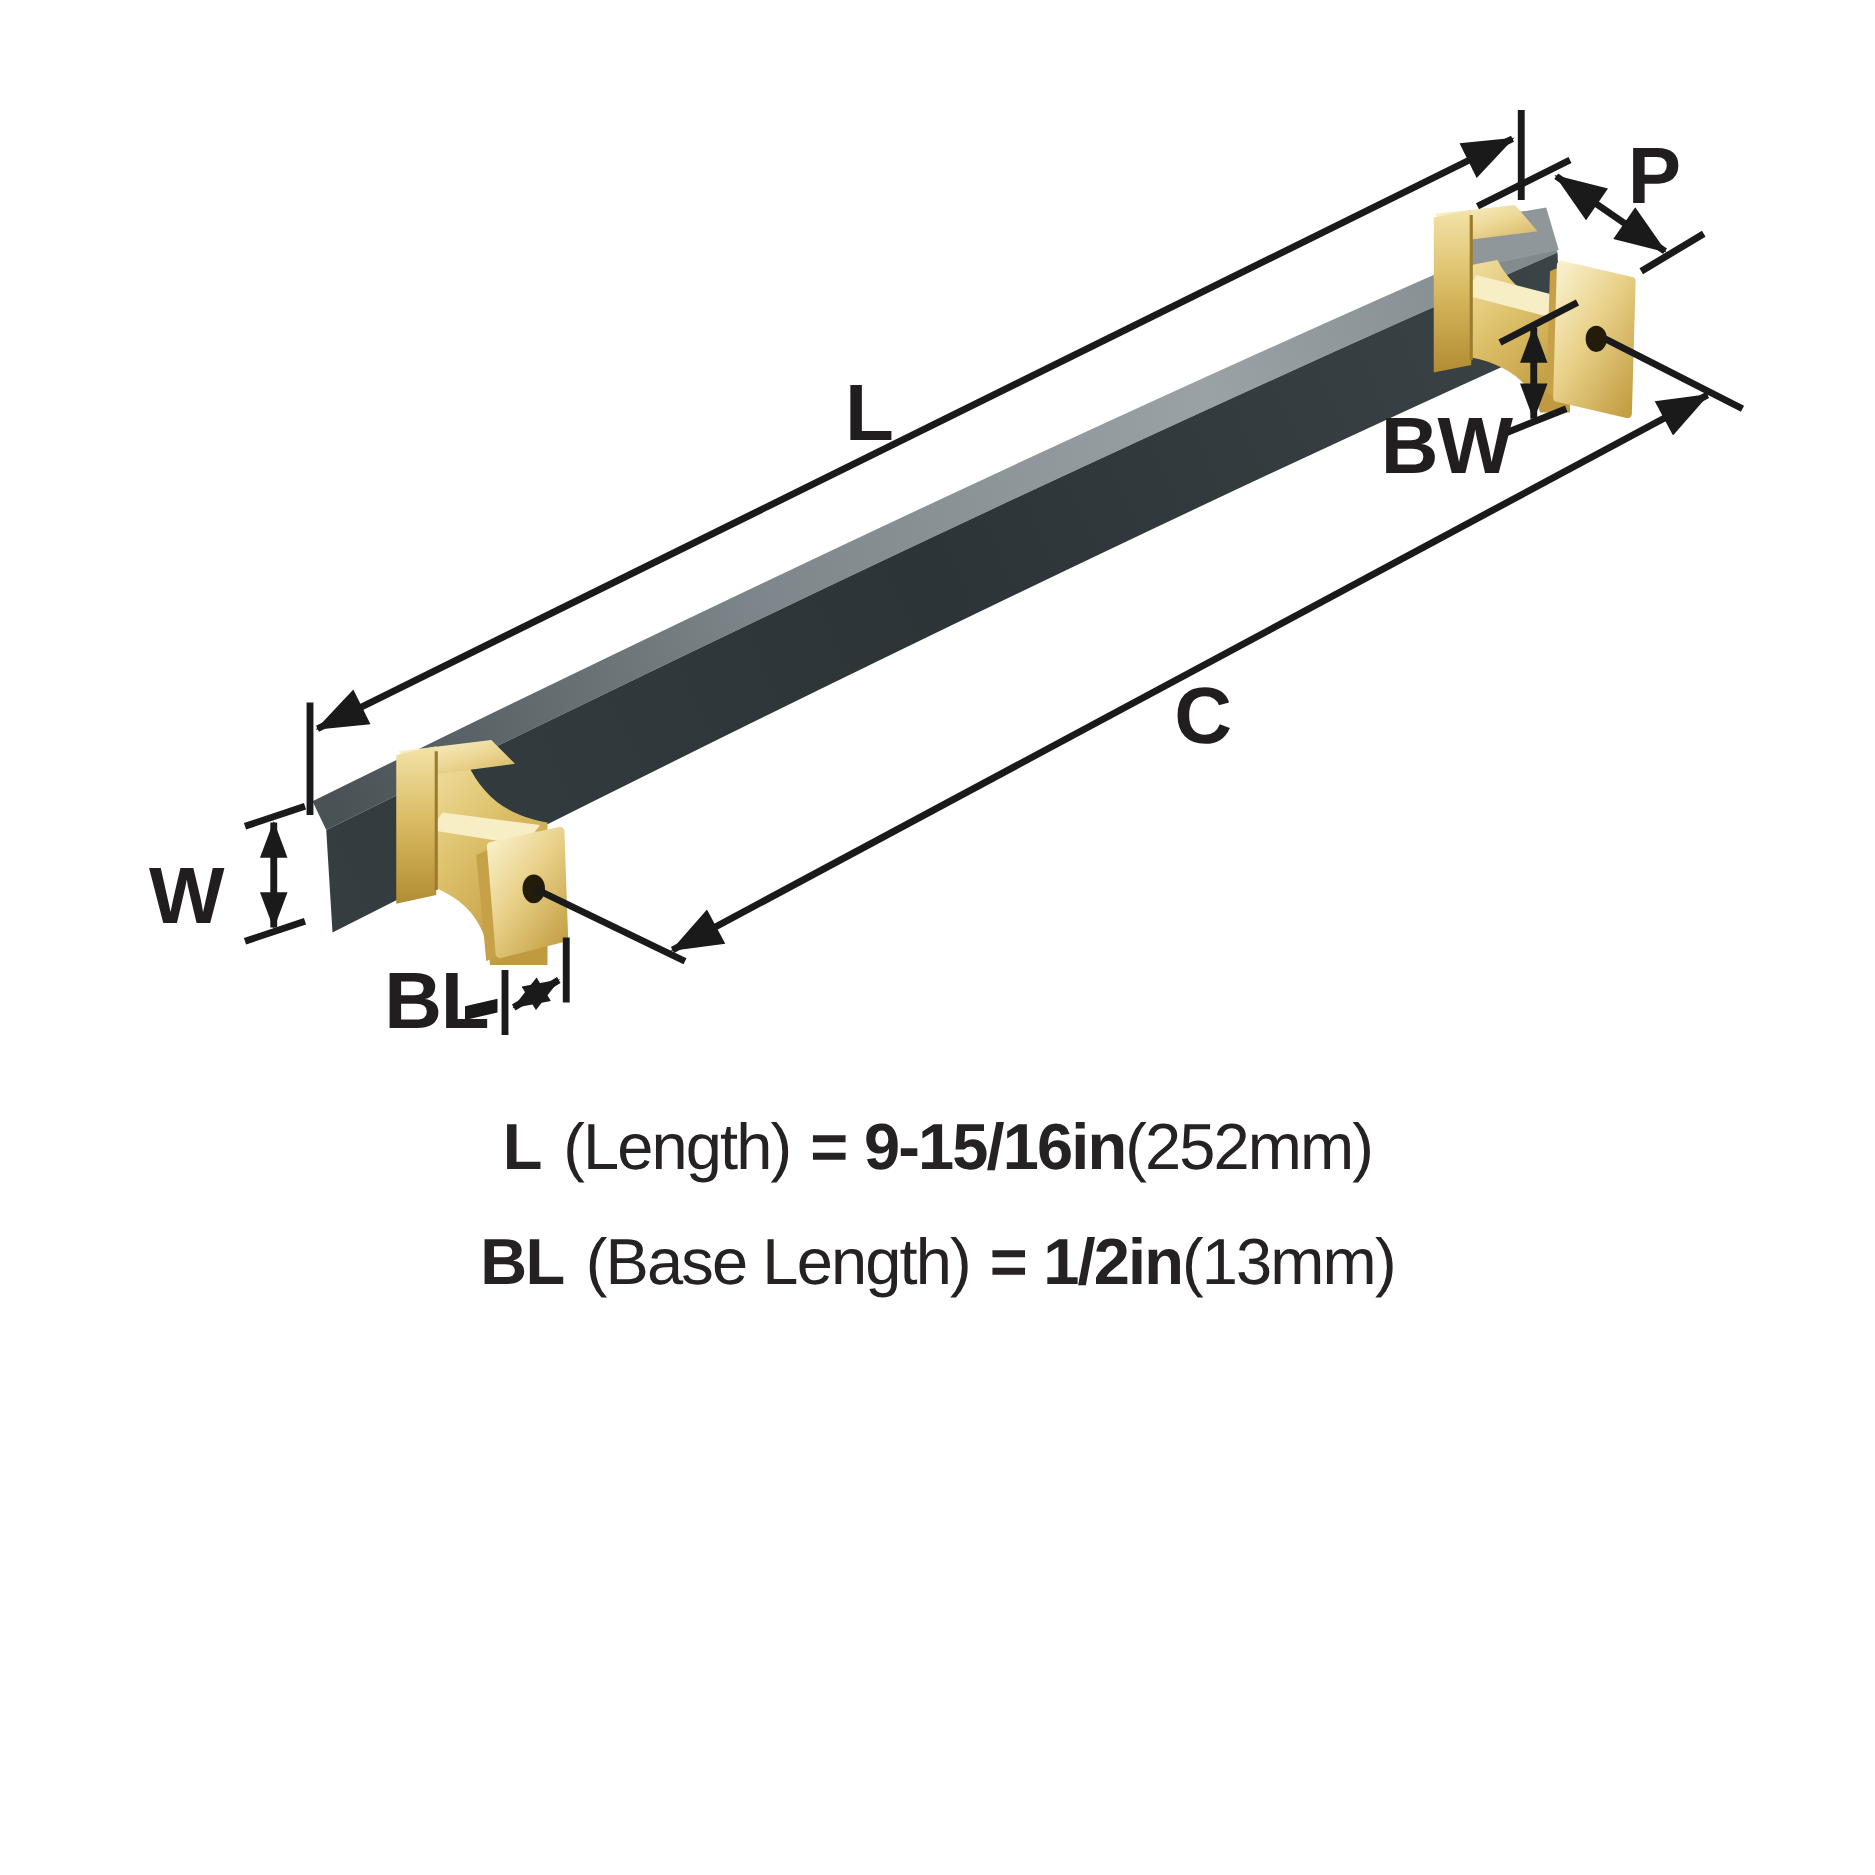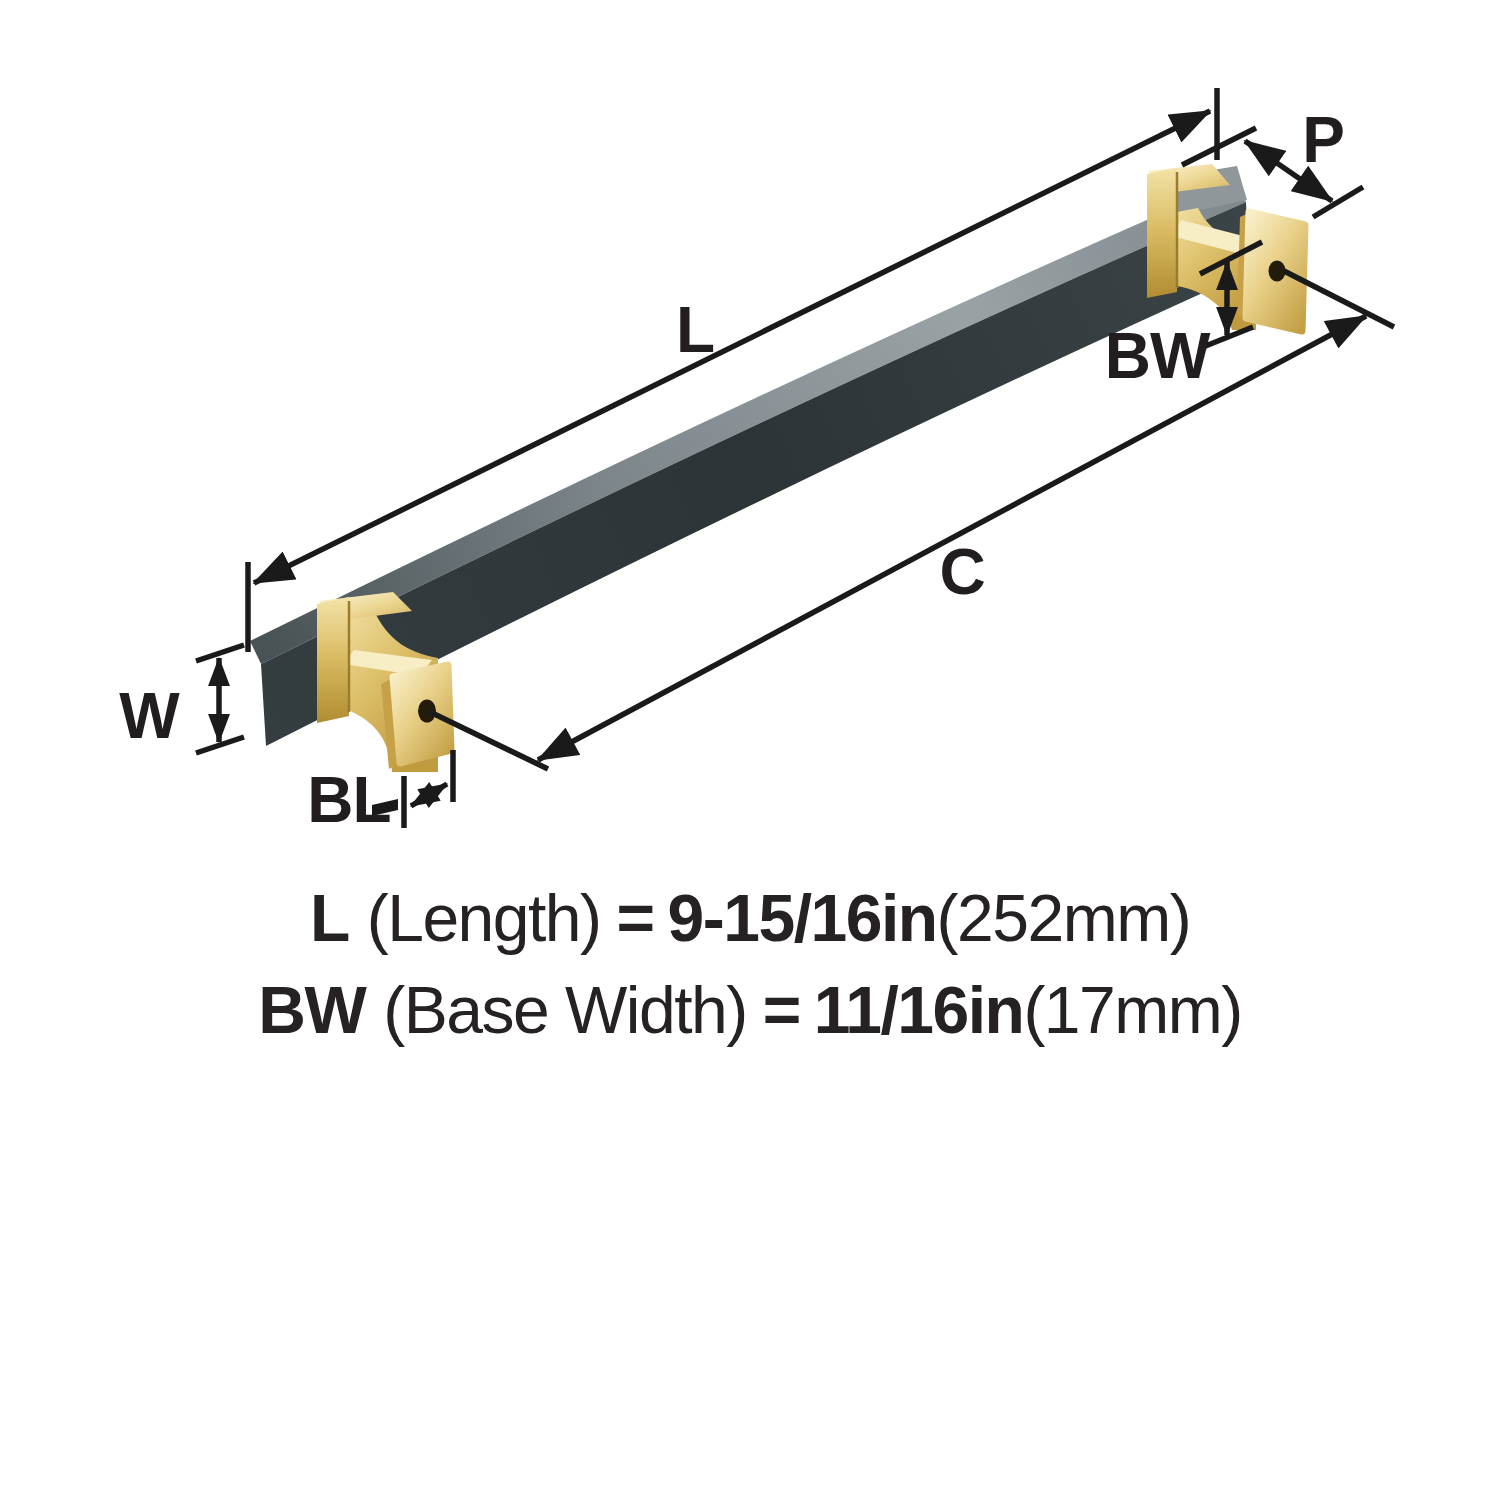--- a/index.html
+++ b/index.html
@@ -17,21 +17,21 @@
     font-family:"Liberation Sans","DejaVu Sans",sans-serif;
     font-weight:700;font-size:64px;fill:#221e1f;
     text-anchor:middle;letter-spacing:-1px;
   }
   .specs{
     position:absolute;left:0;top:872px;width:1500px;
     display:flex;flex-direction:column;align-items:center;
     color:#262223;
   }
   .spec-row{
-    white-space:nowrap;line-height:92px;font-size:66px;
+    white-space:nowrap;line-height:92px;font-size:52px;
     letter-spacing:-1.5px;
   }
   .spec-row .code{font-weight:700;margin-right:18px;}
   .spec-row .name{font-weight:400;margin-right:16px;}
   .spec-row .eq{font-weight:700;margin-right:14px;}
   .spec-row .value{font-weight:700;}
   .spec-row .metric{font-weight:400;}
 </style>
 </head>
 <body>
@@ -148,17 +148,17 @@
       <text class="dim-label" x="1157" y="378">BW</text>
       <text class="dim-label" x="349" y="822">BL</text>
     </g>
   </svg>
 
   <div class="specs">
     <div class="spec-row">
       <span class="code">L</span><span class="name">(Length)</span><span class="eq">=</span><span class="value">9-15/16in</span><span class="metric">(252mm)</span>
     </div>
     <div class="spec-row">
-      <span class="code">BW</span><span class="name">(Base Width)</span><span class="eq">=</span><span class="value">11/16in</span><span class="metric">(17mm)</span>
+      <span class="code">BL</span><span class="name">(Base Length)</span><span class="eq">=</span><span class="value">1/2in</span><span class="metric">(13mm)</span>
     </div>
   </div>
 
 </div>
 
 </body></html>

